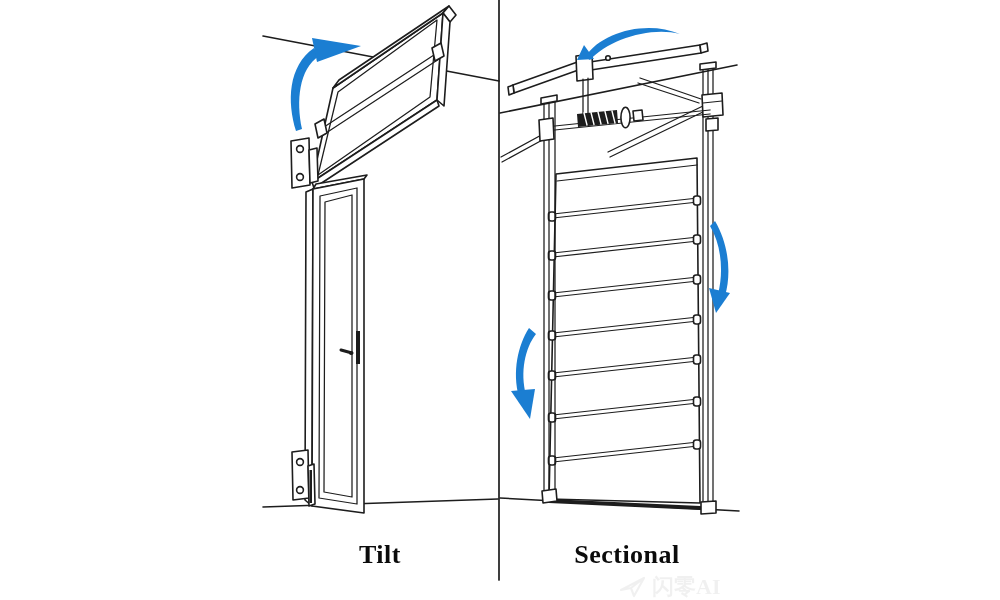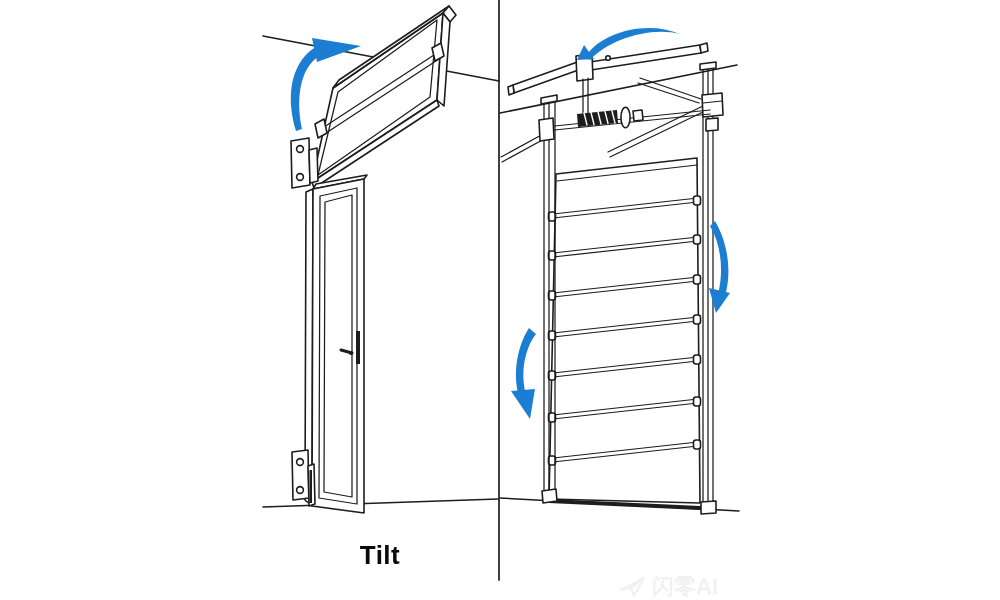--- a/index.html
+++ b/index.html
@@ -3,21 +3,21 @@
 <meta charset="utf-8">
 <style>
   :root{
     --bg:#ffffff;
     --line:#1d1d1d;
     --blue:#1b7ed2;
   }
   html,body{margin:0;padding:0;background:#fff;}
   .canvas{
     position:relative;width:1000px;height:600px;background:var(--bg);
-    overflow:hidden;font-family:Liberation Sans, sans-serif;
+    overflow:hidden;font-family:Liberation Serif, serif;
   }
   svg.art{position:absolute;left:0;top:0;}
   svg.art path, svg.art line, svg.art circle, svg.art rect, svg.art ellipse{
     stroke:var(--line);stroke-width:1.6;fill:none;
     stroke-linejoin:round;stroke-linecap:round;
   }
   svg.art .wf{fill:#ffffff;}
   svg.art .bf{fill:var(--line);stroke:none;}
   svg.art .blue{fill:var(--blue);stroke:none;}
   svg.art .thin{stroke-width:1.25;}
@@ -184,20 +184,21 @@
         <path class="blue" d="M730,293 L716,313 L709,288 Z"></path>
       </g>
       <g>
         <path class="blue" d="M529,328 C518,345 512,372 519,397 L526,395 C520,372 525,348 536,334 Z"></path>
         <path class="blue" d="M511,391 L530,419 L535,389 Z"></path>
       </g>
     </g>
   </svg>
 
   <div class="caption tilt">Tilt</div>
+  <div class="caption sectional">Sectional</div>
 
   <div class="watermark">
     <svg width="26" height="26" viewBox="0 0 26 26">
       <path d="M1,16 L24,4 L14,22 L11,14 Z M11,14 L24,4" fill="none" stroke="currentColor" stroke-width="2.2" stroke-linejoin="round"></path>
     </svg>
     <span>闪零AI</span>
   </div>
 
 </div>
 

